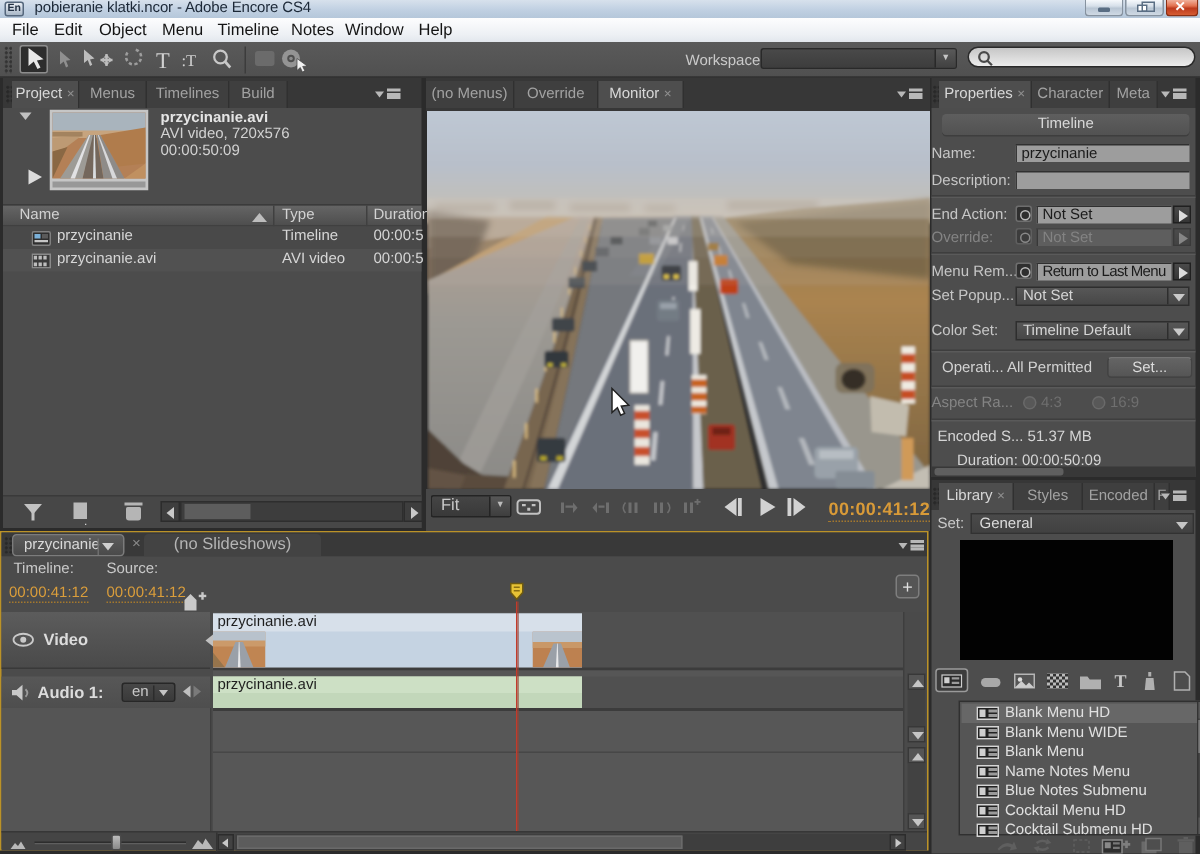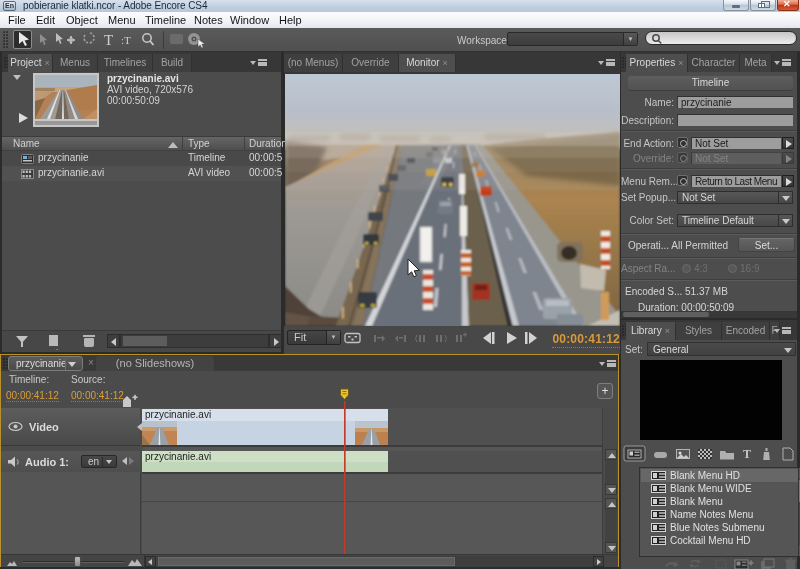--- a/index.html
+++ b/index.html
@@ -46,21 +46,21 @@
 .sbtn{position:absolute;background:#3e3e3e;border:1px solid #2c2c2c}
 .arrL{width:0;height:0;border-top:4px solid transparent;border-bottom:4px solid transparent;border-right:5px solid #c9c9c9;position:absolute}
 .arrR{width:0;height:0;border-top:4px solid transparent;border-bottom:4px solid transparent;border-left:5px solid #c9c9c9;position:absolute}
 
 #mon-bar{left:284px;top:326px;width:336px;height:28px;background:#484848}
 #fitdrop{position:absolute;left:3px;top:4px;width:54px;height:15px;background:linear-gradient(#454545,#393939);border:1px solid #242424;border-radius:2px;color:#c9c9c9;line-height:13px}
 #fitdrop .db{position:absolute;right:0;top:0;width:14px;height:13px;border-left:1px solid #242424;background:linear-gradient(#575757,#3e3e3e);color:#bbb;font-size:6px;text-align:center;line-height:13px}
 #mon-tc{position:absolute;right:0px;top:6px;color:#d89a38;font-size:12px;font-weight:bold;letter-spacing:0.2px;border-bottom:1px dotted #a5782d;padding-bottom:1px}
 
 #props{left:621px;top:72px;width:176px;height:246px;background:#4d4d4d;font-size:10px}
-.plabel{position:absolute;left:0;width:53px;text-align:right;color:#c6c6c6;white-space:nowrap}
+.plabel{position:absolute;left:0;width:53px;color:#c6c6c6;white-space:nowrap}
 .plabel.dim{color:#848484}
 .pinput{position:absolute;left:56px;width:116px;height:12px;background:#9d9d9d;border-top:1px solid #303030;border-left:1px solid #383838;color:#1b1b1b;font-size:10px;line-height:11px;padding-left:3px;white-space:nowrap;overflow:hidden}
 .pdivider{position:absolute;left:0;width:176px;height:1px;background:#3e3e3e;box-shadow:0 1px 0 #5a5a5a}
 .behicon{position:absolute;width:11px;height:11px;border-radius:2px;background:#2f2f2f;border:1px solid #6e6e6e}
 .behicon:after{content:"";position:absolute;left:2px;top:2px;width:5px;height:5px;border:1px solid #bbb;border-radius:50%}
 .parrow{position:absolute;left:161px;width:12px;height:12px;background:linear-gradient(#4a4a4a,#353535);border:1px solid #202020}
 .parrow i{position:absolute;left:3px;top:2px;width:0;height:0;border-top:4px solid transparent;border-bottom:4px solid transparent;border-left:6px solid #dcdcdc}
 .pddown{position:absolute;width:14px;height:12px;border-left:1px solid #6b6b6b;right:0;top:0}
 .pdrop{position:absolute;left:56px;width:116px;height:13px;background:linear-gradient(#575757,#474747);border:1px solid #2e2e2e;color:#d5d5d5;font-size:10px;line-height:12px;padding-left:4px;white-space:nowrap;overflow:hidden}
 .pdrop .pddown{border-left-color:#2e2e2e;height:11px}
@@ -622,20 +622,21 @@
 </linearGradient>
 </defs>
   </svg>
   <div id="lib-list">
     <div class="librow" style="top:1px;background:#676767"><span class="libicon"></span><span style="margin-left:29px">Blank Menu HD</span></div>
     <div class="librow" style="top:14px"><span class="libicon"></span><span style="margin-left:29px">Blank Menu WIDE</span></div>
     <div class="librow" style="top:27px"><span class="libicon"></span><span style="margin-left:29px">Blank Menu</span></div>
     <div class="librow" style="top:40px"><span class="libicon"></span><span style="margin-left:29px">Name Notes Menu</span></div>
     <div class="librow" style="top:53px"><span class="libicon"></span><span style="margin-left:29px">Blue Notes Submenu</span></div>
     <div class="librow" style="top:66px"><span class="libicon"></span><span style="margin-left:29px">Cocktail Menu HD</span></div>
+    <div class="librow" style="top:79px"><span class="libicon"></span><span style="margin-left:29px">Cocktail Submenu HD</span></div>
     <div class="abs" style="left:158px;top:0;width:12px;height:88px;background:#454545;border-left:1px solid #333">
       <div class="abs" style="left:0;top:0;width:11px;height:11px;background:#585858">
           <div class="tri-up" style="left:1.5px;border-bottom-color:#2f2f2f"></div>
         </div>
       <div class="abs" style="left:0;top:12px;width:11px;height:22px;background:#6a6a6a;border:1px solid #7a7a7a"></div>
       <div class="abs" style="left:0;bottom:0;width:11px;height:11px;background:#585858">
           <div class="tri-dn" style="left:1.5px;border-top-color:#2f2f2f"></div>
         </div>
     </div>
   </div>

